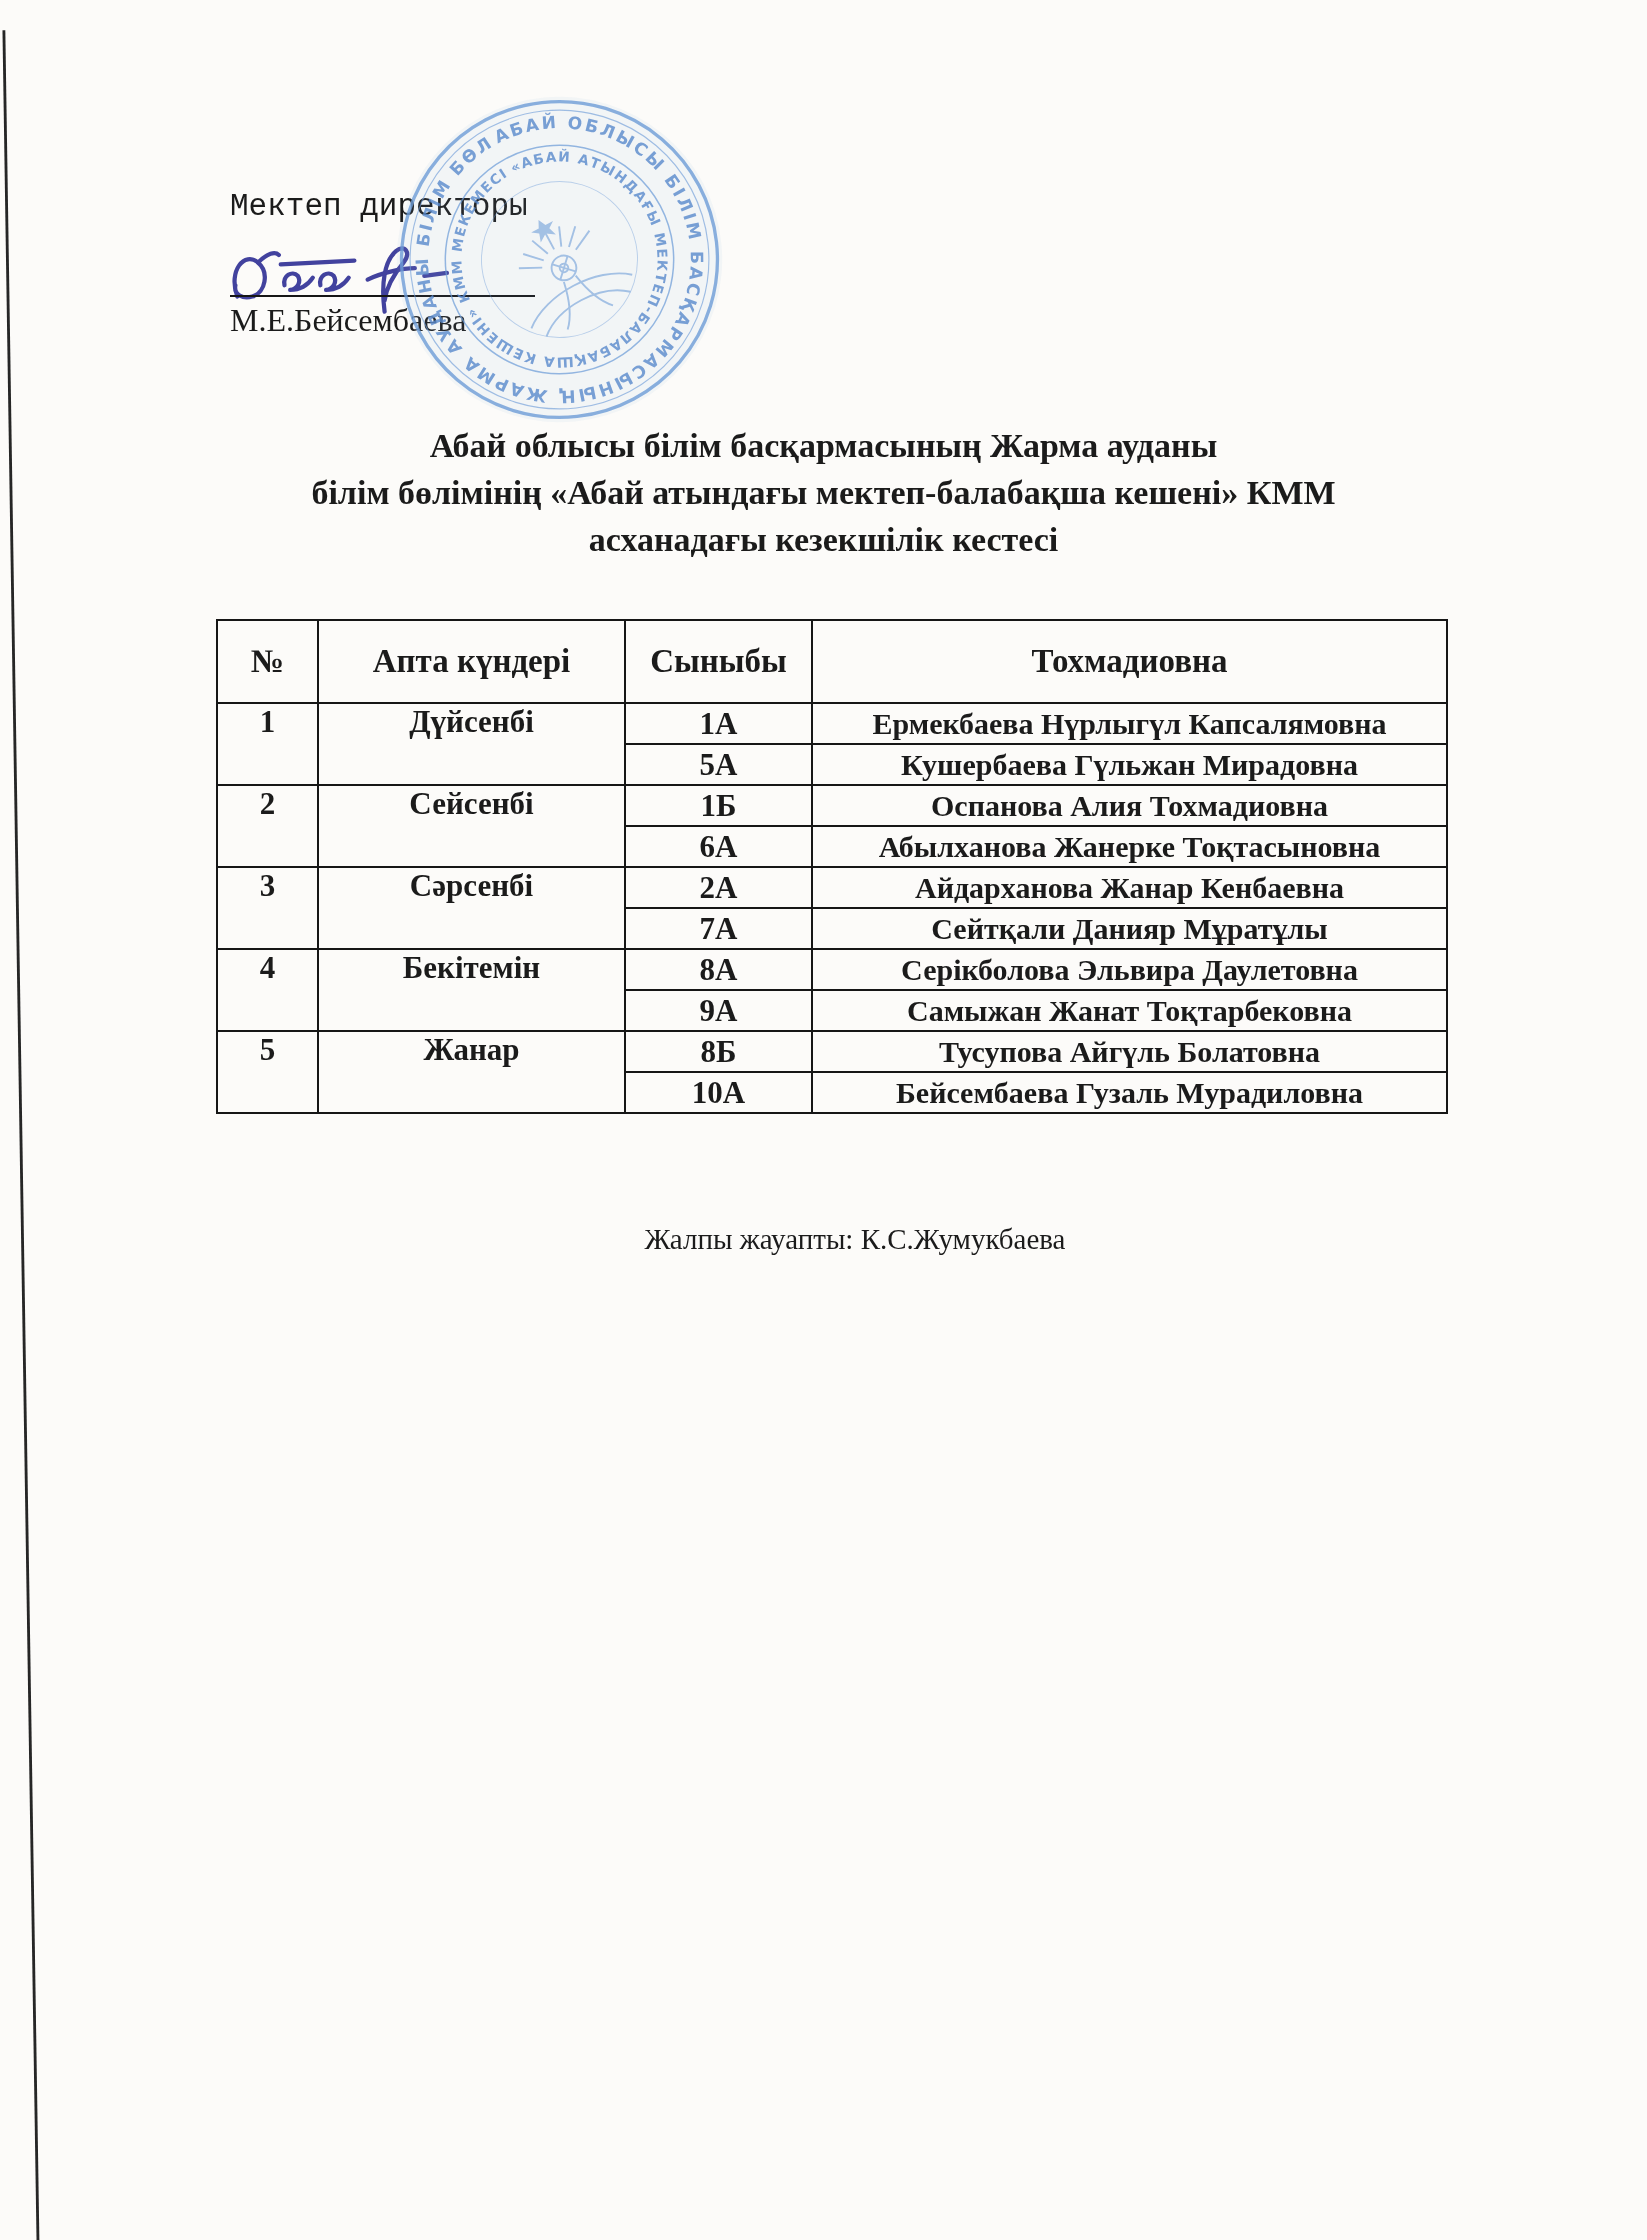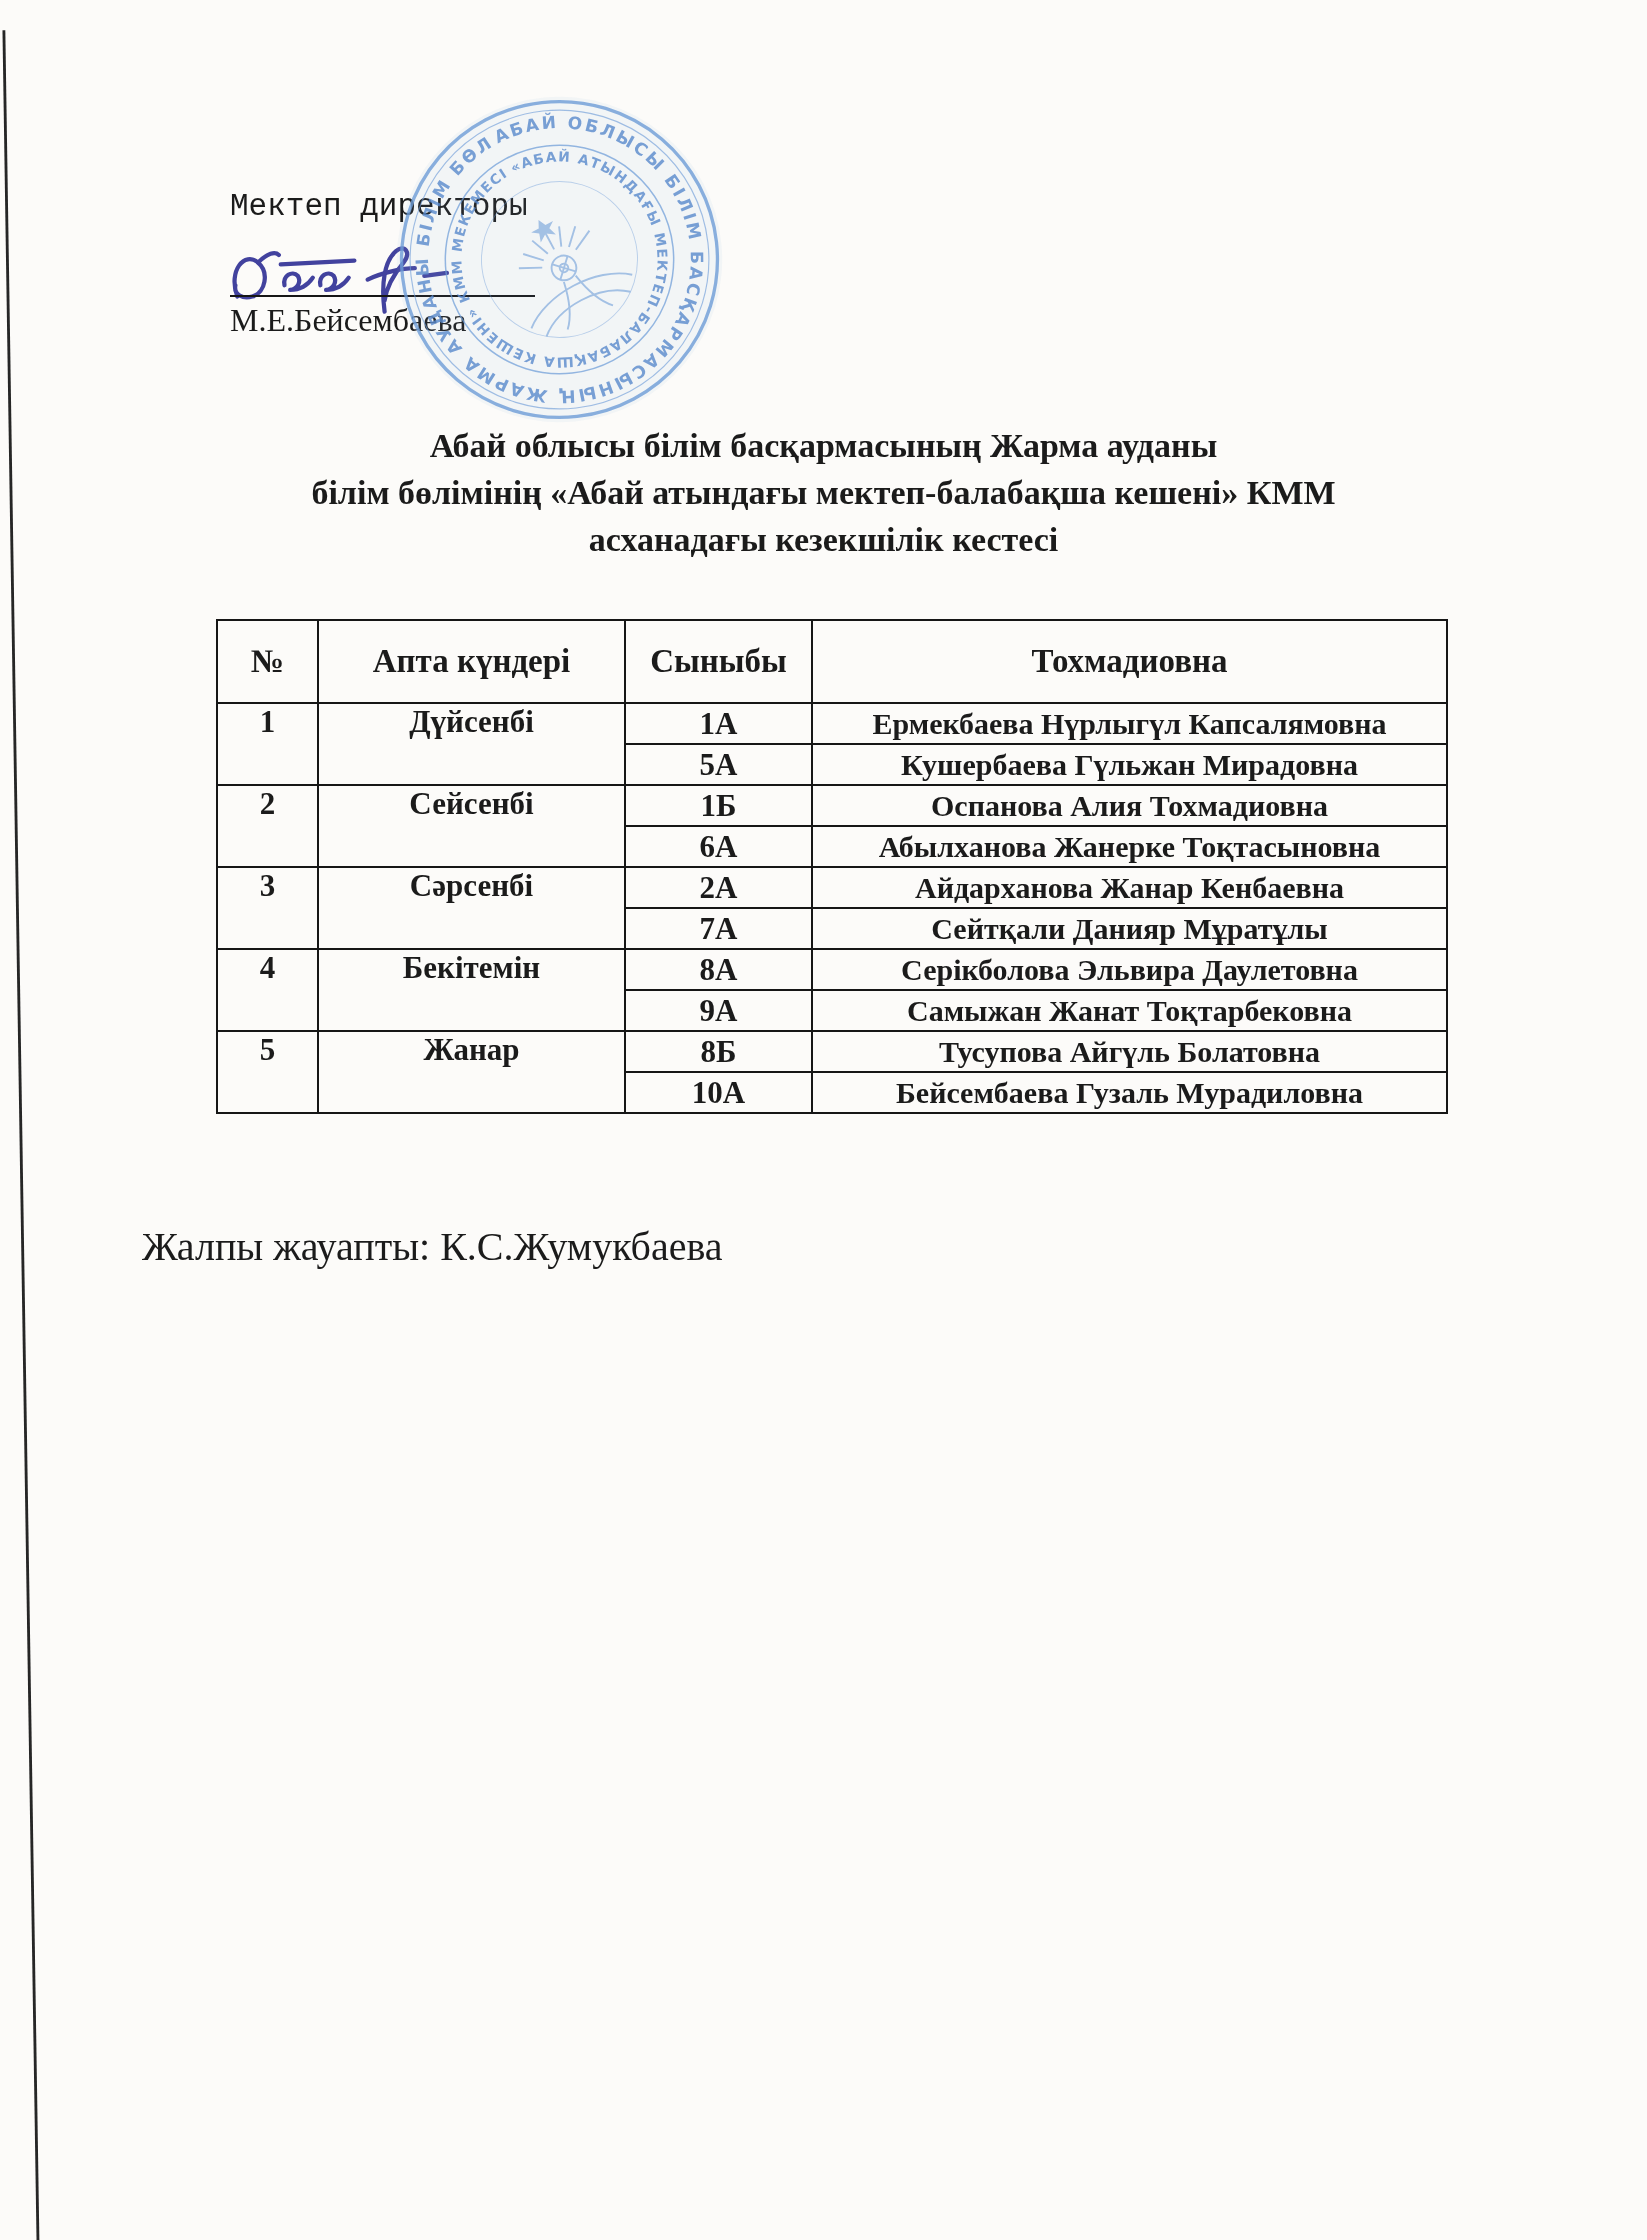--- a/index.html
+++ b/index.html
@@ -44,21 +44,21 @@
     white-space:nowrap;
   }
   .schedule thead tr{height:83px;}
   .schedule tbody tr{height:41px;}
   .schedule th{font-size:33px;font-weight:bold;}
   .cell-bold{font-weight:bold;font-size:31px;}
   .col-person-cell{font-size:30px;font-weight:bold;}
   .top{vertical-align:top;padding-top:1.9px;}
 
   
-  .footer-line{position:absolute;left:142px;top:1223px;width:1410px;text-align:left;font-size:40px;}
+  .footer-line{position:absolute;left:150px;top:1223px;width:1410px;text-align:center;font-size:29px;}
 </style>
 </head>
 <body>
 
 <div class="page">
 
   <svg class="edge-artifact" width="57" height="2241" viewBox="0 0 60 2368">
     <line x1="4" y1="32" x2="40" y2="2368" stroke="#262626" stroke-width="3"></line>
   </svg>
 

